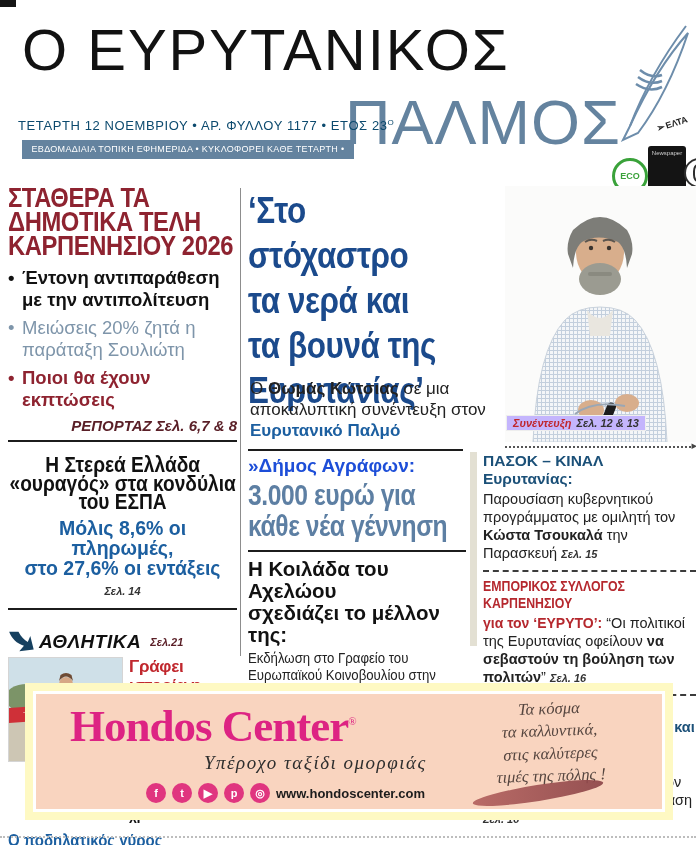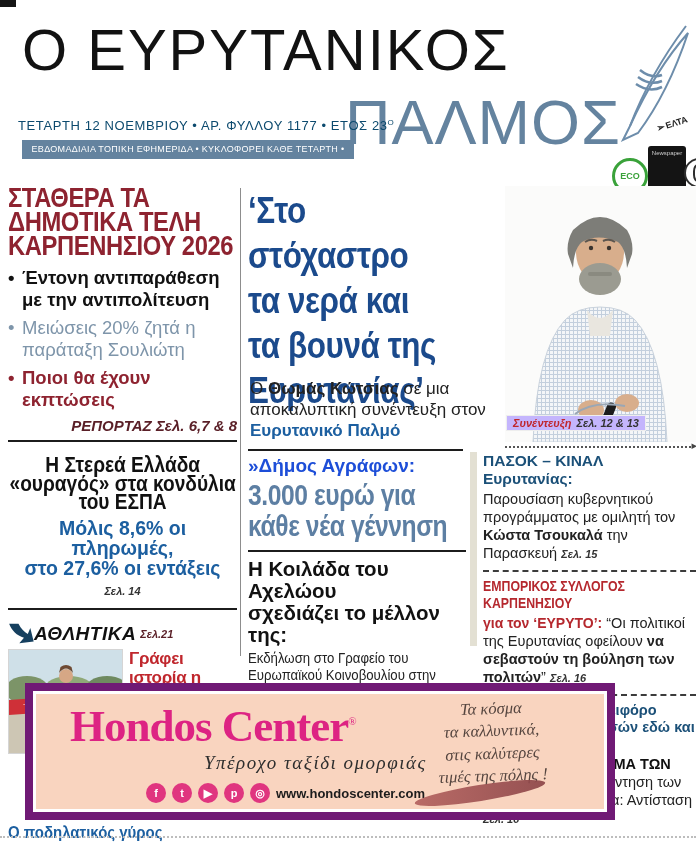--- a/index.html
+++ b/index.html
@@ -43,21 +43,21 @@
   .bullets{margin:9px 0 0 0;padding:0;list-style:none;}
   .bullets li{position:relative;padding-left:14px;font-size:18.5px;line-height:22px;margin-bottom:6px;}
   .bullets .dot{position:absolute;left:0;top:0;}
   .b1{font-weight:700;color:#111;}
   .b2{color:#7e95aa;font-weight:400;}
   .b3{font-weight:700;color:#8e2330;}
   .reportaz{text-align:right;font-size:15px;font-style:italic;font-weight:700;color:#5a1f27;margin-top:1px;}
   .l-rule1{margin-top:6px;}
   .l2-title{font-weight:700;font-size:22.5px;line-height:18.5px;color:#111;margin-top:8px;padding-top:6px;}
   .l2-sub{color:#1c5fa0;font-weight:700;font-size:19.5px;line-height:20px;text-align:center;margin-top:6px;}
-  .sports-head{margin-top:8px;padding-top:5px;display:flex;align-items:center;}
+  .sports-head{margin-top:16px;padding-top:5px;display:flex;align-items:center;gap:5px;}
   .sports-title{font-weight:700;font-style:italic;font-size:19px;letter-spacing:.5px;color:#101010;}
   .sports-page{font-size:11px;font-style:italic;font-weight:700;color:#5a1f27;margin-left:4px;}
   .sports-row{display:flex;gap:6px;margin-top:4px;}
   .runner{width:113px;height:103px;flex:0 0 auto;border:1px solid #d5d5d5;}
   .sports-text{width:112px;}
   .sp-red{color:#c0272d;font-weight:700;font-size:17px;line-height:19px;letter-spacing:-.3px;}
   .sp-sub{font-weight:700;font-size:13.5px;line-height:14.5px;margin-top:4px;color:#131313;}
   .l-blue{color:#1c5fa0;font-weight:700;font-size:17px;line-height:21px;margin-top:6px;}
 
   
@@ -93,21 +93,21 @@
   .right-col{left:483px;top:452px;width:213px;}
   .r-label{color:#1b5078;font-weight:700;font-size:15.5px;}
   .r-body{font-size:14.5px;line-height:18px;margin-top:2px;color:#222;}
   .r-body .bd{font-weight:700;}
   .r-div{border:0;border-top:2px dashed #3c3c3c;margin:7px 0 6px 0;}
   .r-red{color:#b5282e;font-weight:700;font-size:14px;line-height:17px;}
   .r-blue{color:#1b5078;font-weight:700;font-size:14.5px;line-height:17px;}
   .r-caps{font-weight:700;font-size:14.5px;color:#111;}
 
   
-  .ad{left:25px;top:683px;width:590px;height:137px;background:#701a75;box-sizing:border-box;padding:8px;}
+  .ad{left:25px;top:683px;width:648px;height:137px;background:#fef9c3;box-sizing:border-box;padding:8px;}
   .ad-inner{position:relative;width:100%;height:100%;background:#f9d4bf;border:3px solid #fff;box-sizing:border-box;}
   .hc-brand{position:absolute;left:34px;top:6px;font-family:"Liberation Serif",serif;font-weight:700;
             font-size:45px;color:#dd2383;letter-spacing:-1px;}
   .hc-brand sup{font-size:11px;font-weight:400;}
   .hc-tag{position:absolute;left:120px;top:58px;font-family:"Liberation Serif",serif;font-style:italic;
           font-size:19px;letter-spacing:1.5px;color:#2e2e2e;margin-left:48px;}
   .social{position:absolute;left:110px;top:89px;display:flex;align-items:center;gap:6px;}
   .sic{width:20px;height:20px;border-radius:50%;background:#e0357f;color:#fff;font-size:11px;font-weight:700;
        display:inline-flex;align-items:center;justify-content:center;}
   .hc-web{font-weight:700;font-size:13px;color:#1c1c1c;}

